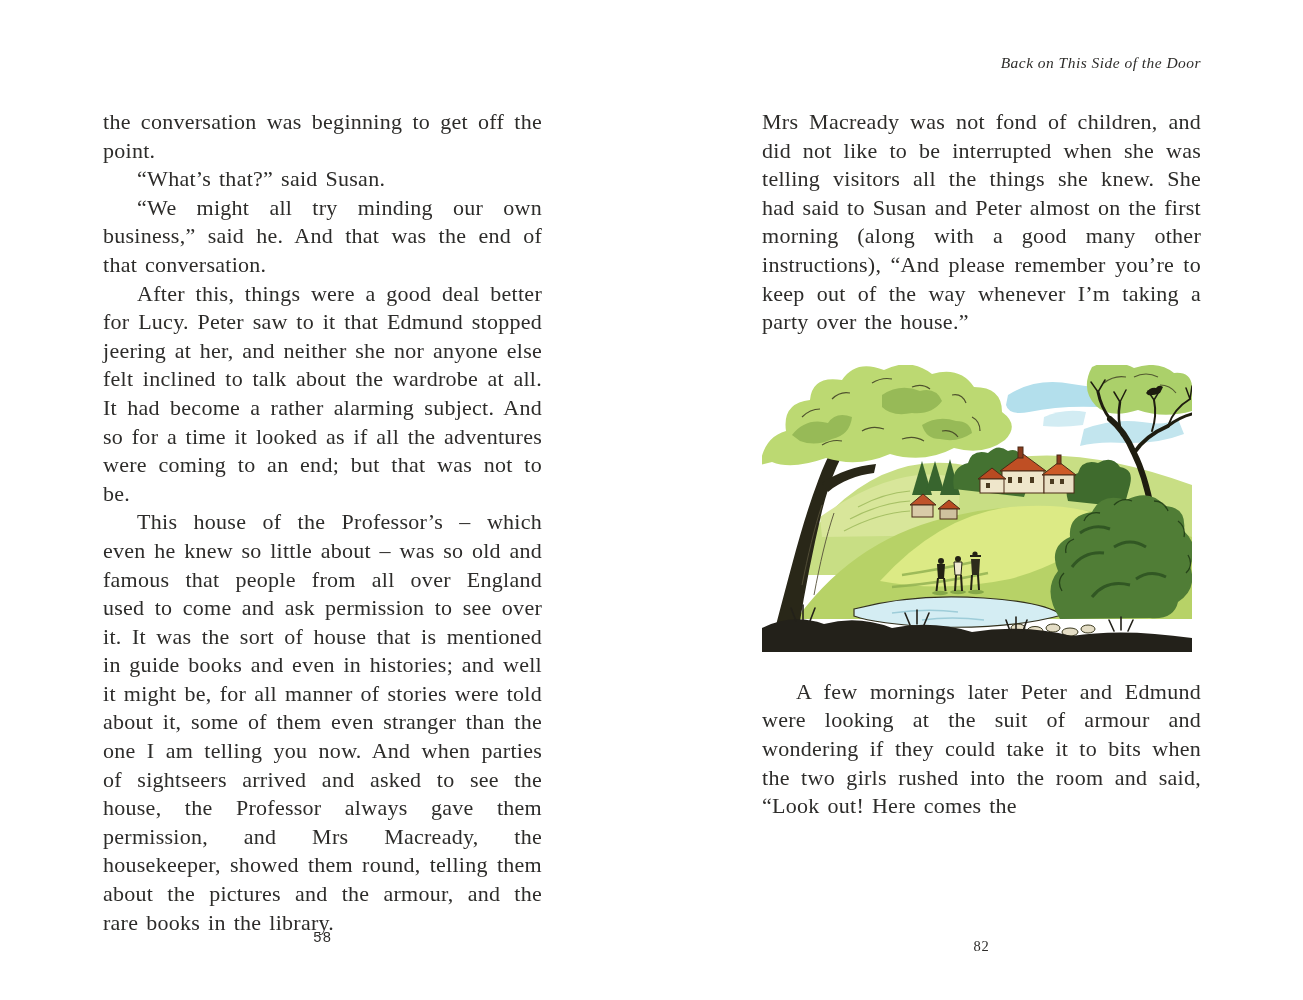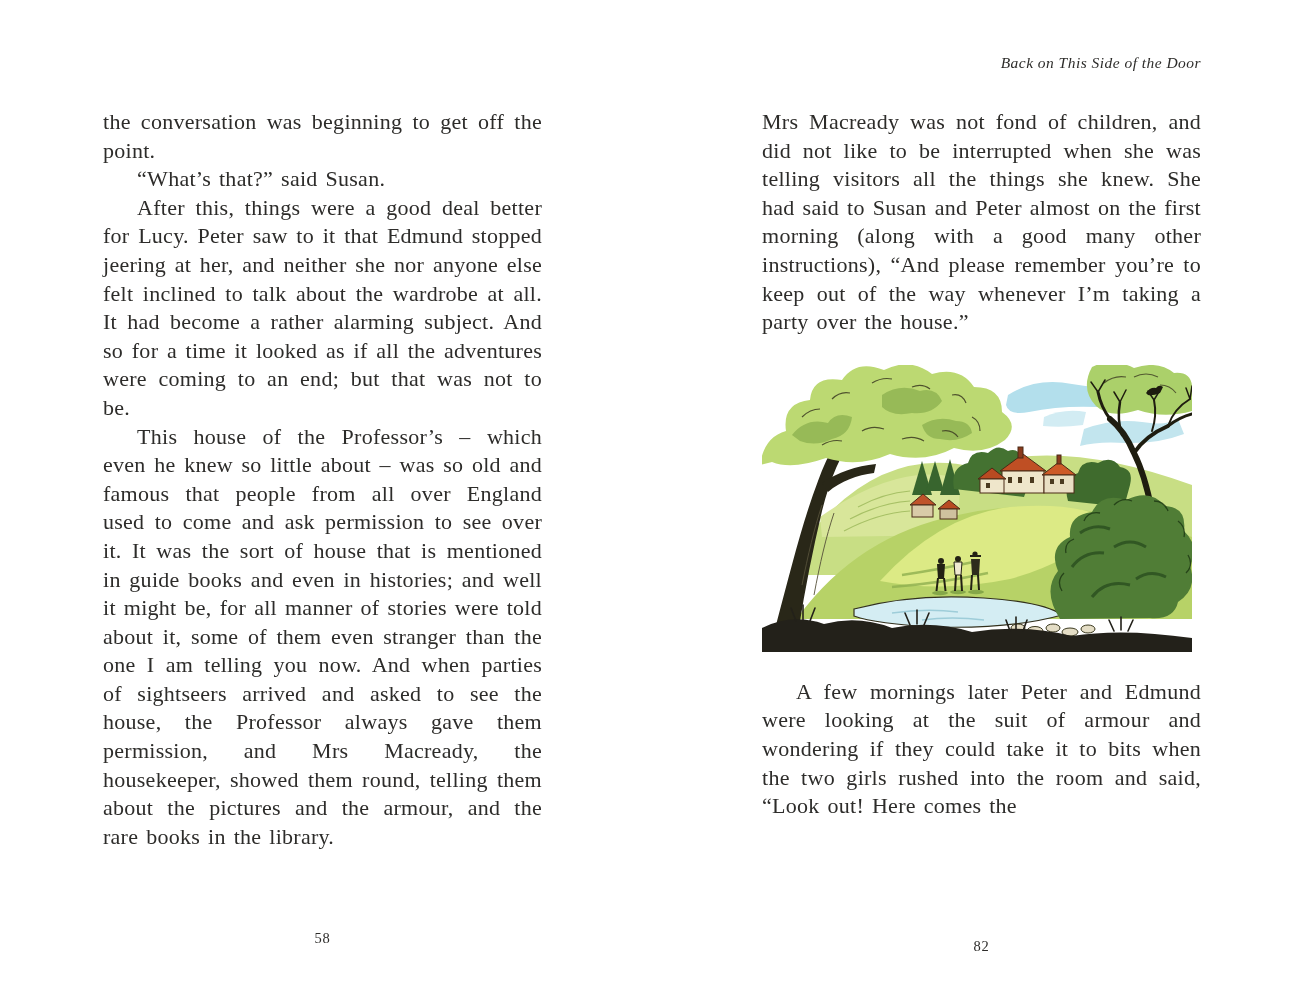--- a/index.html
+++ b/index.html
@@ -31,32 +31,33 @@
   .illustration {
     display:block; width:430px; height:287px;
     margin:28px 0 26px 0;
   }
   .illustration svg { display:block; }
 
   .folio {
     position:absolute; left:0; width:100%; text-align:center;
     font-size:14.5px; letter-spacing:.05em;
   }
-  .folio-left  { top:930px; }
+  .folio-left  { top:930px;font-family:Liberation Mono, monospace; }
   .folio-right { top:938px; }
 </style>
 </head>
 <body>
 
 <div class="spread">
 
   <section class="page page-left">
     <div class="body-text">
       <p>the conversation was beginning to get off the point.</p>
       <p class="indent">“What’s that?” said Susan.</p>
+      <p class="indent">“We might all try minding our own business,” said he. And that was the end of that conversation.</p>
       <p class="indent">After this, things were a good deal better for Lucy. Peter saw to it that Edmund stopped jeering at her, and neither she nor anyone else felt inclined to talk about the wardrobe at all. It had become a rather alarming subject. And so for a time it looked as if all the adventures were coming to an end; but that was not to be.</p>
       <p class="indent">This house of the Professor’s – which even he knew so little about – was so old and famous that people from all over England used to come and ask permission to see over it. It was the sort of house that is mentioned in guide books and even in histories; and well it might be, for all manner of stories were told about it, some of them even stranger than the one I am telling you now. And when parties of sightseers arrived and asked to see the house, the Professor always gave them permission, and Mrs Macready, the housekeeper, showed them round, telling them about the pictures and the armour, and the rare books in the library.</p>
     </div>
     <div class="folio folio-left">58</div>
   </section>
 
   <section class="page page-right">
     <div class="running-head right">Back on This Side of the Door</div>
     <div class="body-text">
       <p>Mrs Macready was not fond of children, and did not like to be interrupted when she was telling visitors all the things she knew. She had said to Susan and Peter almost on the first morning (along with a good many other instructions), “And please remember you’re to keep out of the way whenever I’m taking a party over the house.”</p>

